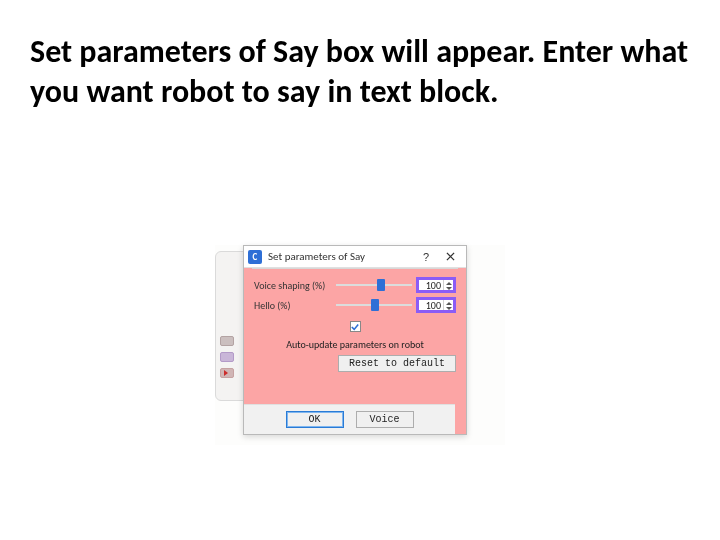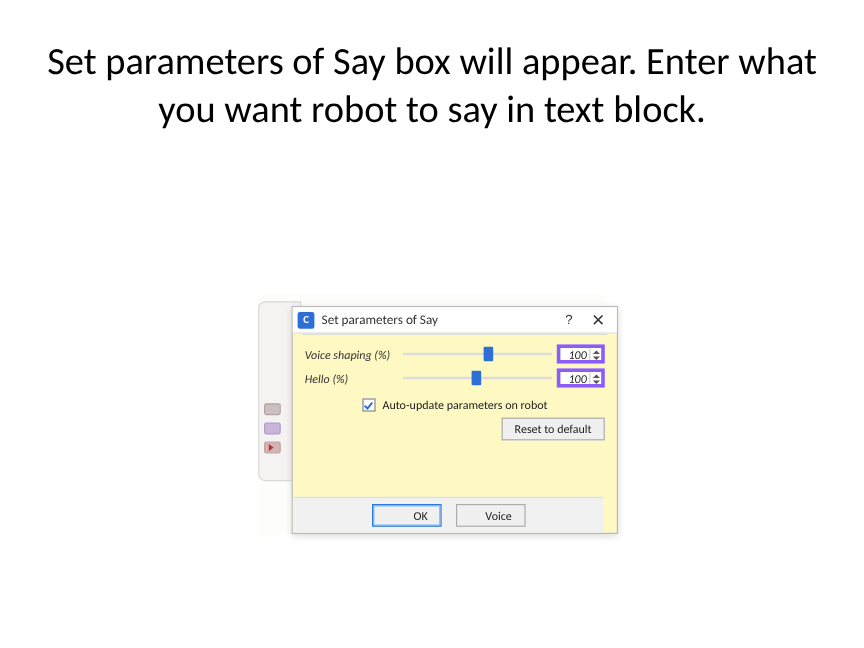--- a/index.html
+++ b/index.html
@@ -9,25 +9,24 @@
     background: #ffffff;
     font-family: "Calibri", "Segoe UI", Arial, sans-serif;
     position: relative;
     overflow: hidden;
   }
   .slide-title {
     position: absolute;
     top: 32px;
     left: 30px;
     right: 30px;
-    text-align: center;
     font-size: 32px;
     line-height: 1.25;
     color: #000;
-    font-weight: 400;
+    font-weight: 700;
   }
   .shot-area {
     position: absolute;
     top: 245px;
     left: 215px;
     width: 290px;
     height: 200px;
     background: #fdfdfc;
   }
   
@@ -42,28 +41,27 @@
   .back-chip { width: 14px; height: 10px; border-radius: 2px; position: absolute; }
   .back-chip.a { left: 4px; top: 84px; background: #cbbfbf; border:1px solid #b3a3a3; }
   .back-chip.b { left: 4px; top: 100px; background: #c9b6d8; border:1px solid #b39ac8; }
   .back-chip.c { left: 4px; top: 116px; background: #d0b5b5; border:1px solid #c6a2a2; }
   .back-chip.c::before { content:""; position:absolute; left:3px; top:1px; border-left:4px solid #cc2b2b; border-top:3px solid transparent; border-bottom:3px solid transparent; }
 
   .dialog {
     position: absolute;
     left: 28px;
     top: 0;
-    width: 272px;
+    width: 224px;
     height: 190px;
-    background: #fef9c3;
+    background: #fca5a5;
     border: 1px solid #b9b9b9;
     box-shadow: 0 2px 6px rgba(0,0,0,.15);
     font-size: 11px;
     color: #222;
-    margin-top: 10px;
   }
   .titlebar {
     height: 22px;
     display: flex;
     align-items: center;
     padding: 0 4px;
     background: #ffffff;
     border-bottom: 1px solid #e0e0e0;
   }
   .app-icon {
@@ -97,21 +95,20 @@
     height: 1px;
     margin: 0 8px 6px 8px;
     background: linear-gradient(to right, #d8d8d8, #d8d8d8);
   }
   .param-row {
     display: flex;
     align-items: center;
     padding: 2px 10px;
     gap: 4px;
     height: 20px;
-    font-style: italic;
   }
   .param-label { width: 78px; font-size: 10px; color: #333; }
   .slider {
     flex: 1;
     height: 14px;
     position: relative;
   }
   .slider-track {
     position: absolute; left: 0; right: 0; top: 6px; height: 2px;
     background: #dcdcdc;
@@ -144,38 +141,40 @@
     padding: 0 4px;
     display: flex; align-items: center;
     color: #333;
   }
 
   .auto-row {
     display: flex; align-items: center; justify-content: center;
     gap: 6px;
     padding: 6px 10px 2px;
     font-size: 10px;
+    flex-direction: column;
   }
   .checkbox {
     width: 11px; height: 11px; border: 1px solid #888; background: #fff;
     display: flex; align-items: center; justify-content: center;
   }
   .checkbox svg { width: 8px; height: 8px; stroke:#2e6fd6; stroke-width:2; fill:none; }
 
   .reset-row {
     display:flex; justify-content:flex-end; padding: 2px 10px 6px;
   }
   .btn {
     border: 1px solid #adadad;
     background: #f0f0f0;
     font-size: 10px;
     padding: 2px 10px;
     min-width: 58px;
-    text-align: right;
+    text-align: center;
     color: #222;
+    font-family: Liberation Mono, monospace;
   }
   .btn.primary {
     border-color: #2a7bd6;
     box-shadow: inset 0 0 0 1px #7fb6ef;
   }
   .dialog-footer {
     position: absolute; left:0; right:11px; bottom:0;
     height: 30px;
     background: #f1f1f1;
     border-top: 1px solid #e0e0e0;

